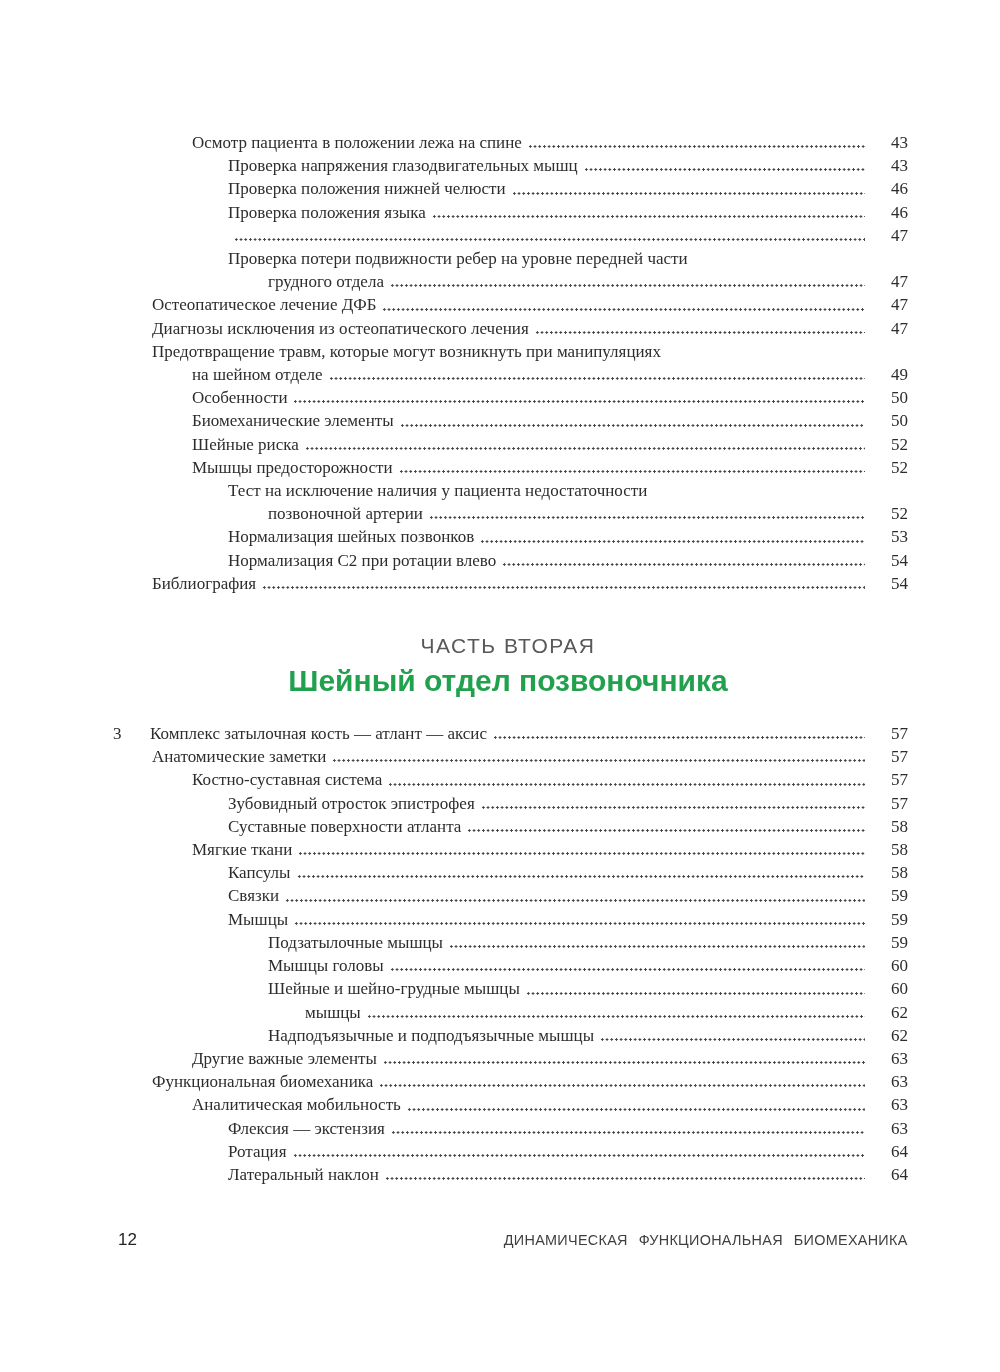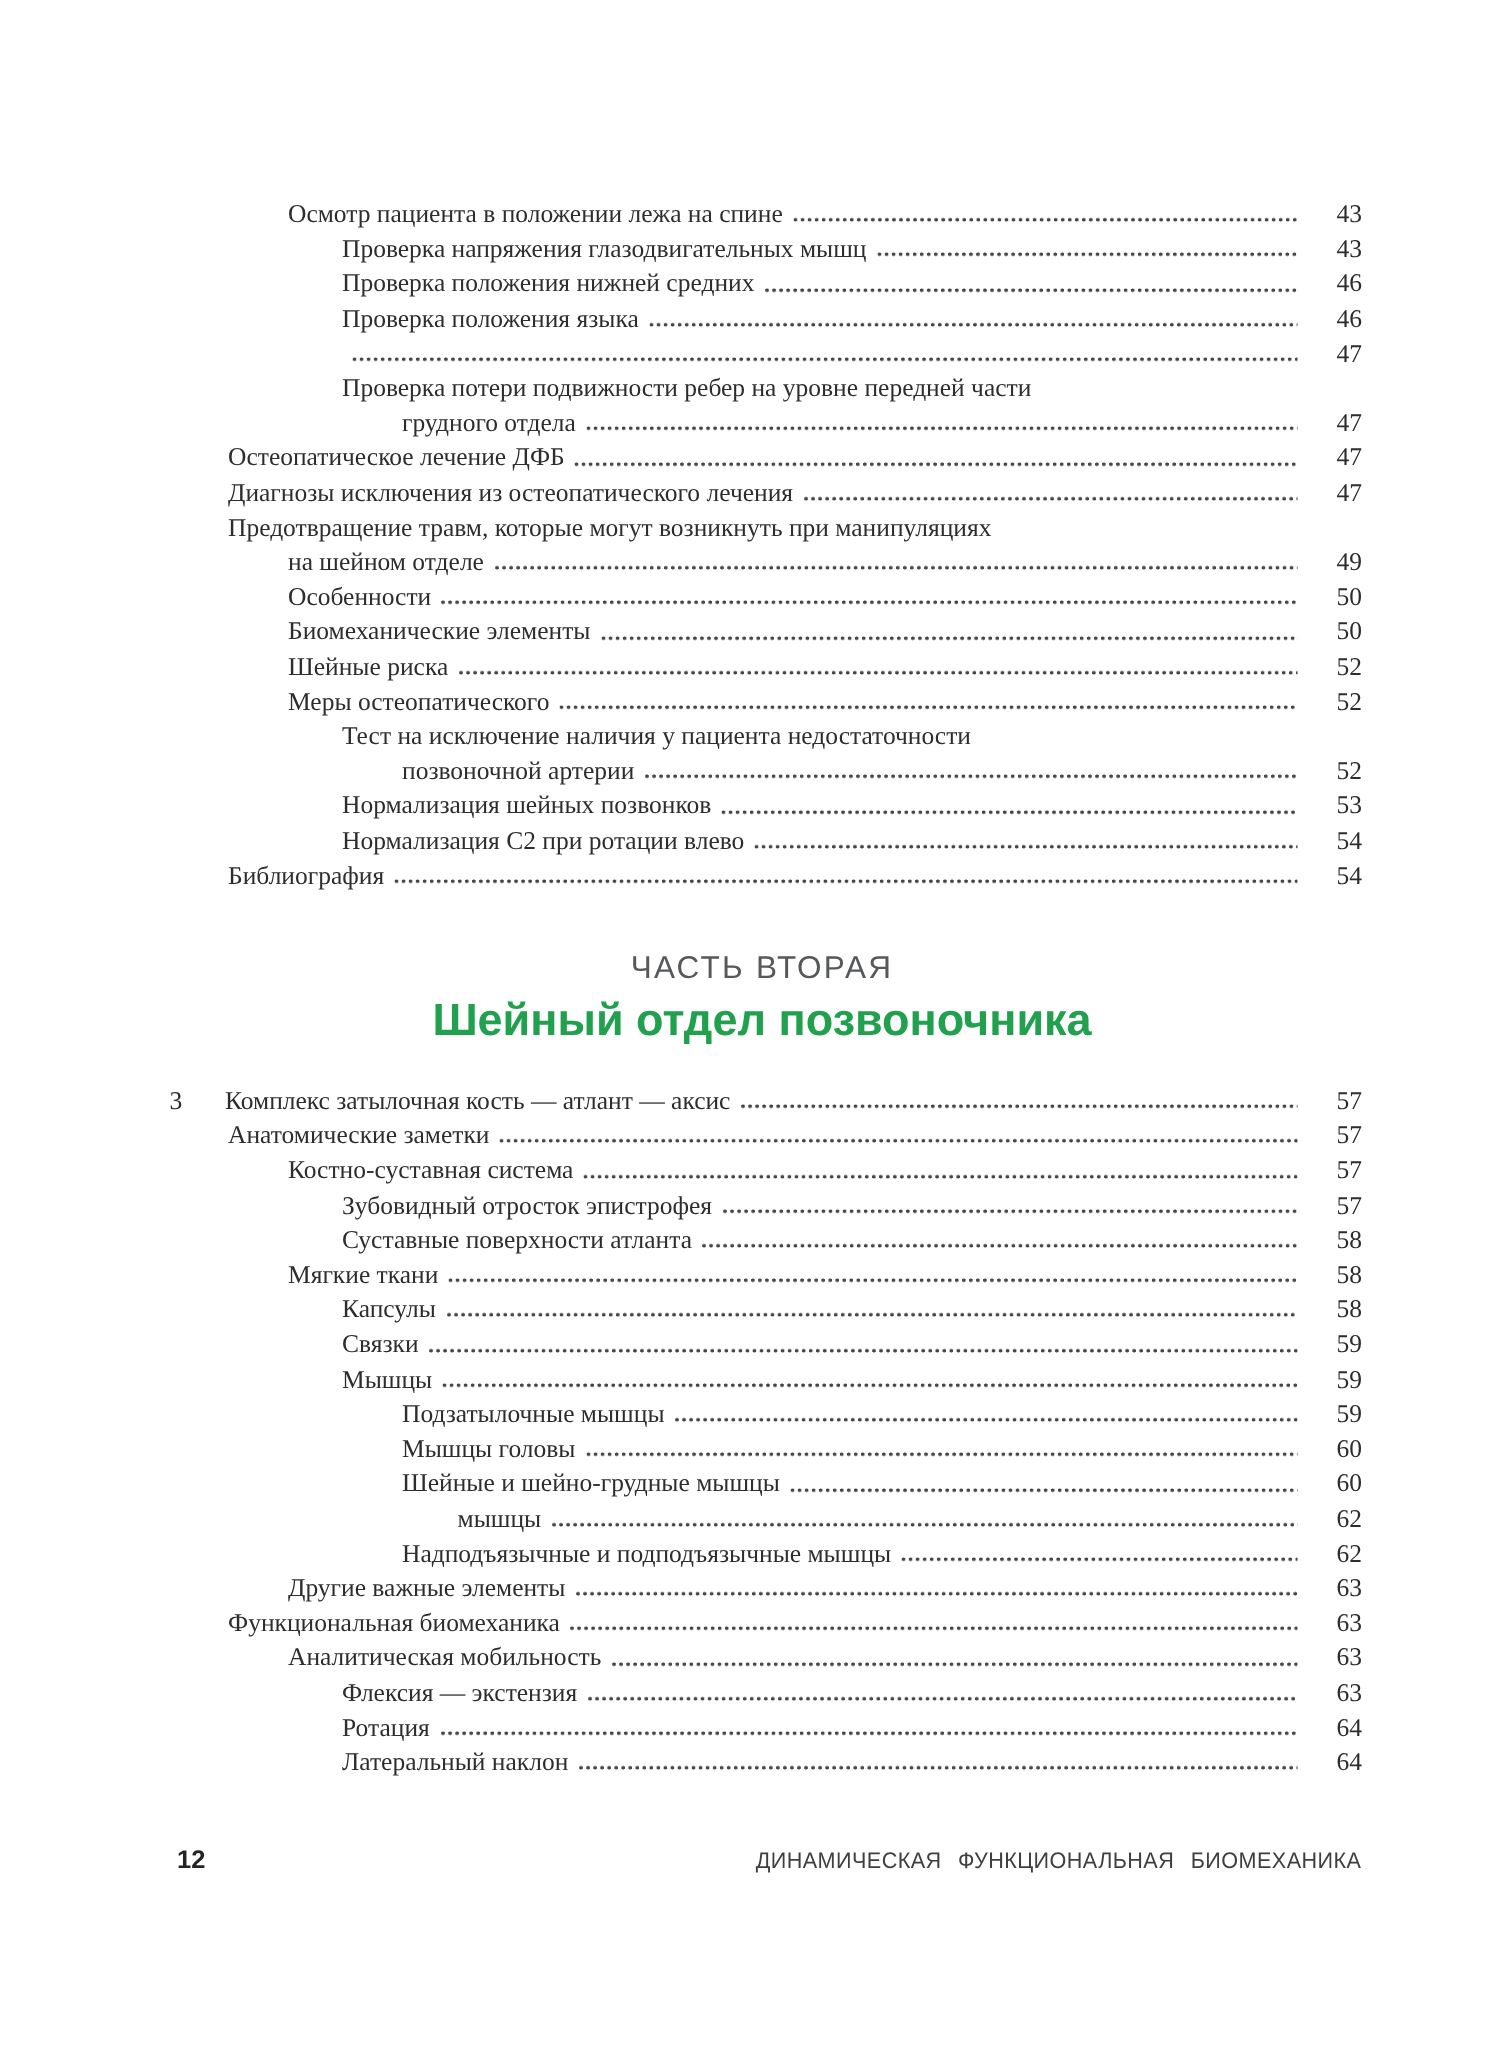--- a/index.html
+++ b/index.html
@@ -92,21 +92,21 @@
     left: 118px;
     right: 92px;
     top: 1230px;
     display: flex;
     justify-content: space-between;
     align-items: baseline;
     font-family: "Liberation Sans", "DejaVu Sans", sans-serif;
   }
   .folio {
     font-size: 17px;
-    font-weight: 700;
+    font-weight: 400;
     color: #242424;
   }
   .running-title {
     font-size: 15px;
     letter-spacing: 0.3px;
     word-spacing: 7px;
     color: #3e3f41;
     transform: scaleX(0.96);
     transform-origin: right center;
   }
@@ -121,21 +121,21 @@
         <span class="label">Осмотр пациента в положении лежа на спине</span>
         <span class="leader"></span>
         <span class="pagenum">43</span>
       </div>
       <div class="toc-row lvl3">
         <span class="label">Проверка напряжения глазодвигательных мышц</span>
         <span class="leader"></span>
         <span class="pagenum">43</span>
       </div>
       <div class="toc-row lvl3">
-        <span class="label">Проверка положения нижней средних</span>
+        <span class="label">Проверка положения нижней челюсти</span>
         <span class="leader"></span>
         <span class="pagenum">46</span>
       </div>
       <div class="toc-row lvl3">
         <span class="label">Проверка положения языка</span>
         <span class="leader"></span>
         <span class="pagenum">46</span>
       </div>
       <div class="toc-row lvl3">
         <span class="leader"></span>
@@ -176,21 +176,21 @@
         <span class="label">Биомеханические элементы</span>
         <span class="leader"></span>
         <span class="pagenum">50</span>
       </div>
       <div class="toc-row lvl2">
         <span class="label">Шейные риска</span>
         <span class="leader"></span>
         <span class="pagenum">52</span>
       </div>
       <div class="toc-row lvl2">
-        <span class="label">Меры остеопатического</span>
+        <span class="label">Мышцы предосторожности</span>
         <span class="leader"></span>
         <span class="pagenum">52</span>
       </div>
       <div class="toc-row lvl3">
         <span class="label">Тест на исключение наличия у пациента недостаточности</span>
       </div>
       <div class="toc-row lvl4">
         <span class="label">позвоночной артерии</span>
         <span class="leader"></span>
         <span class="pagenum">52</span>

